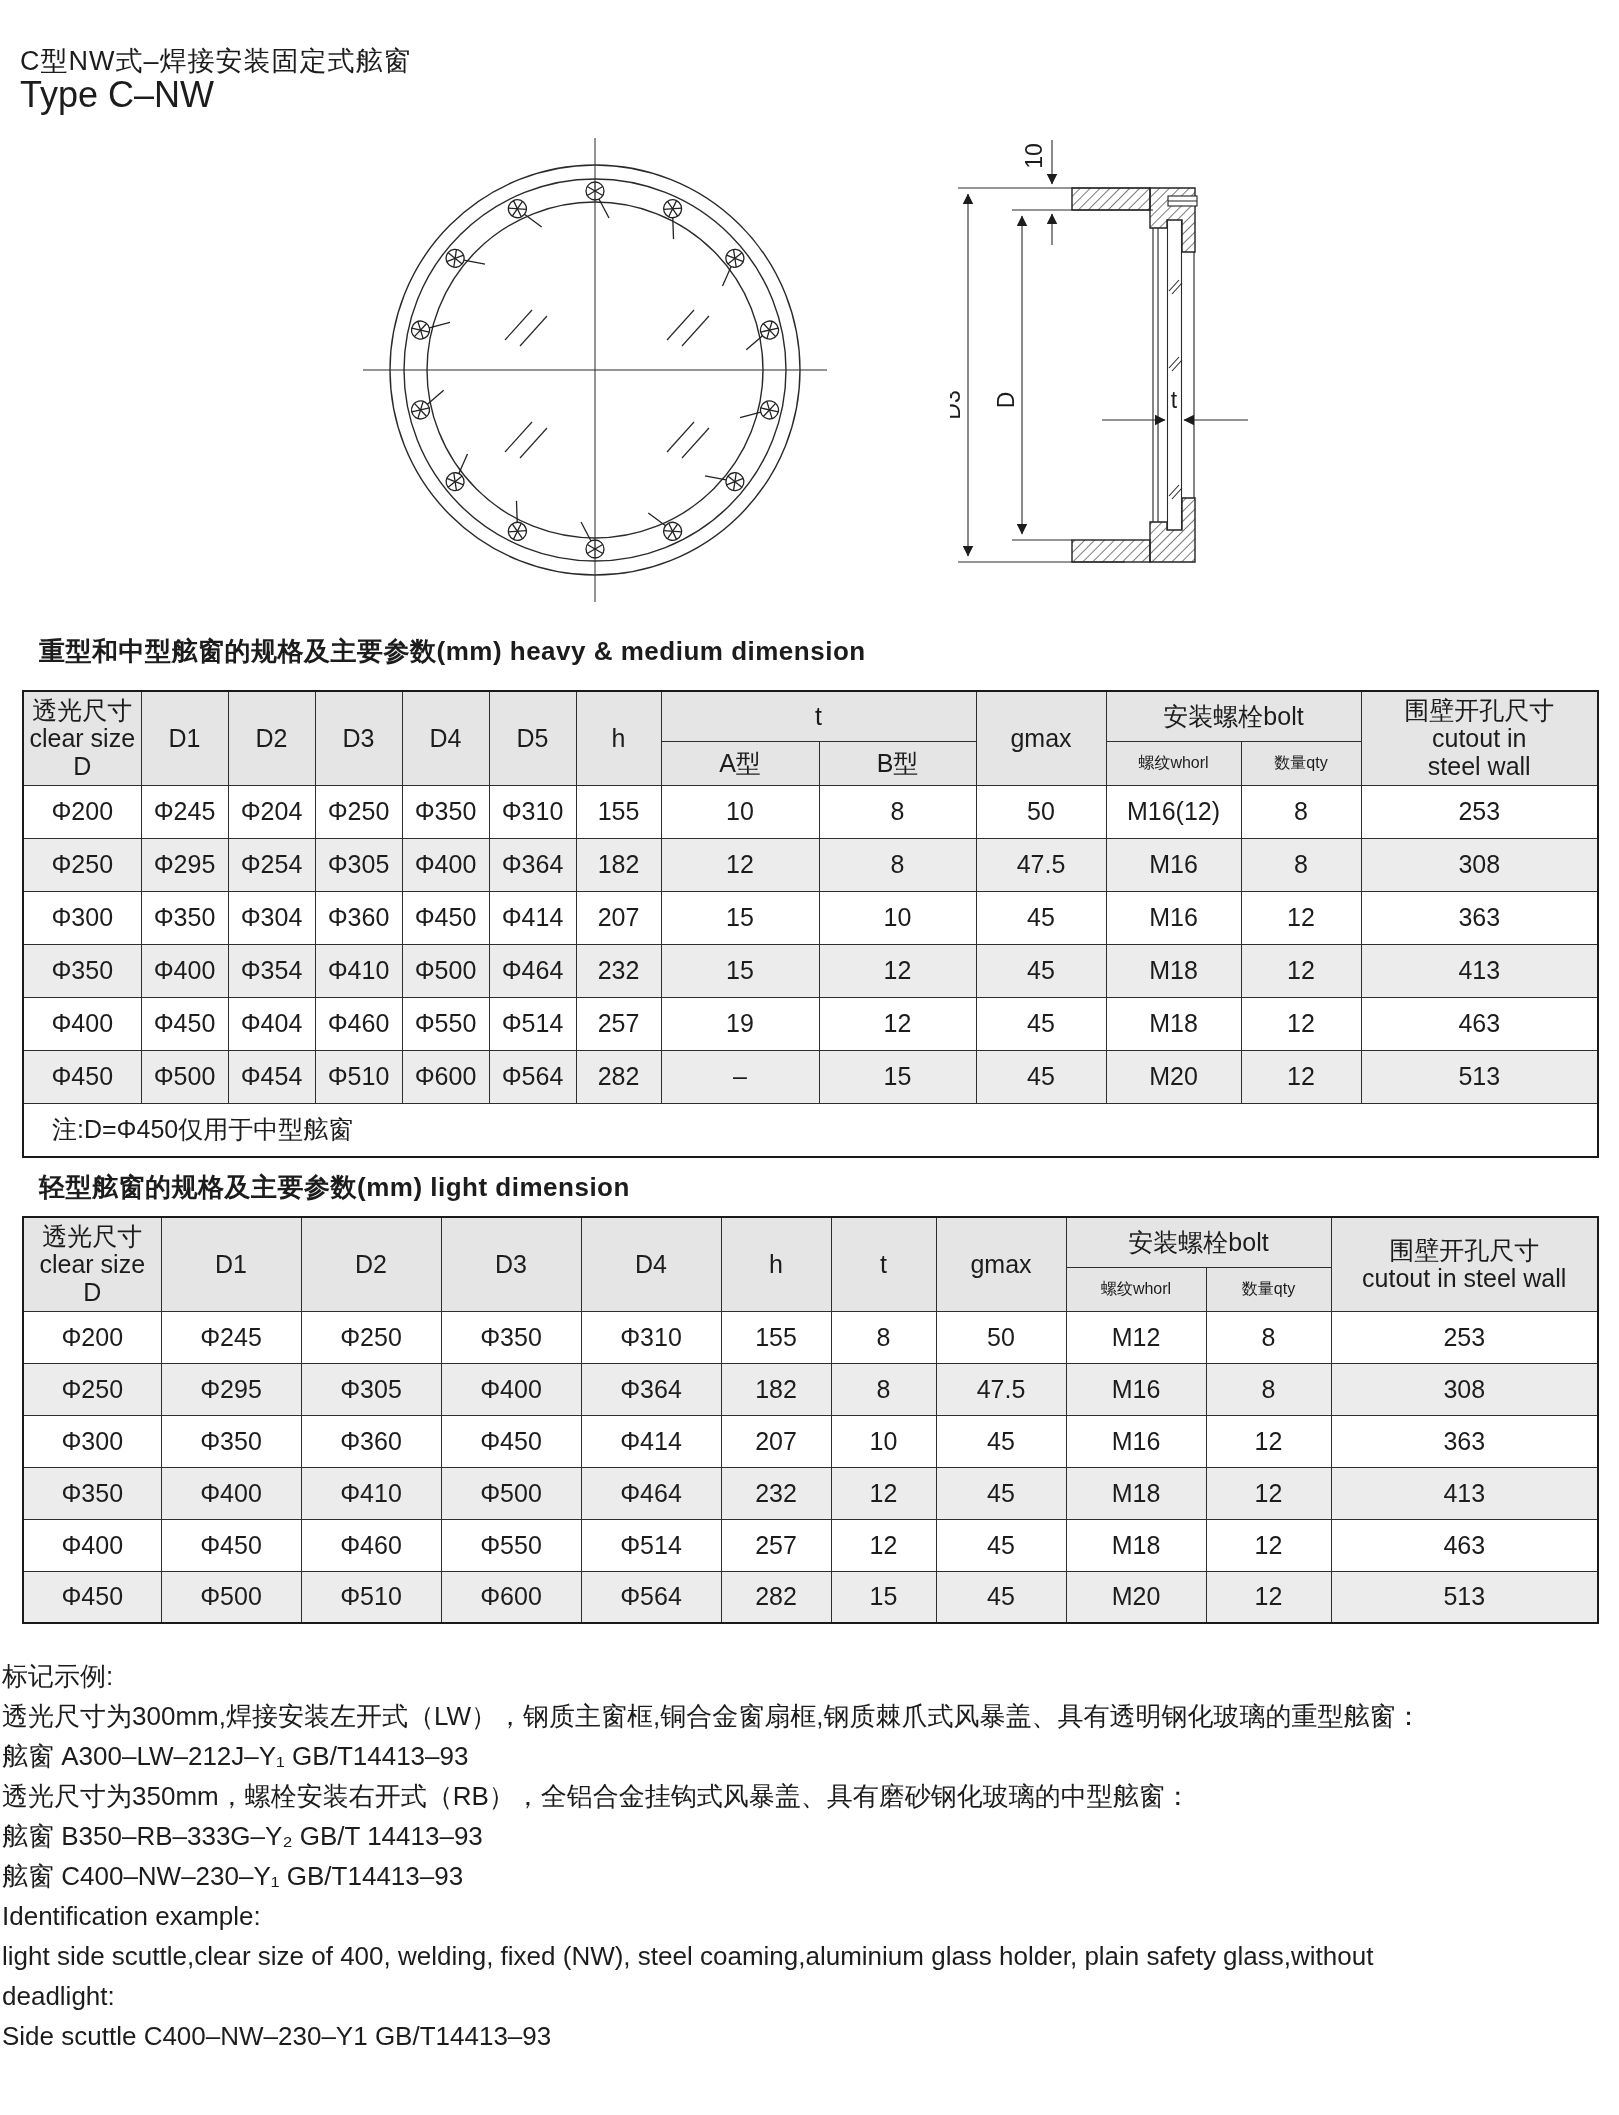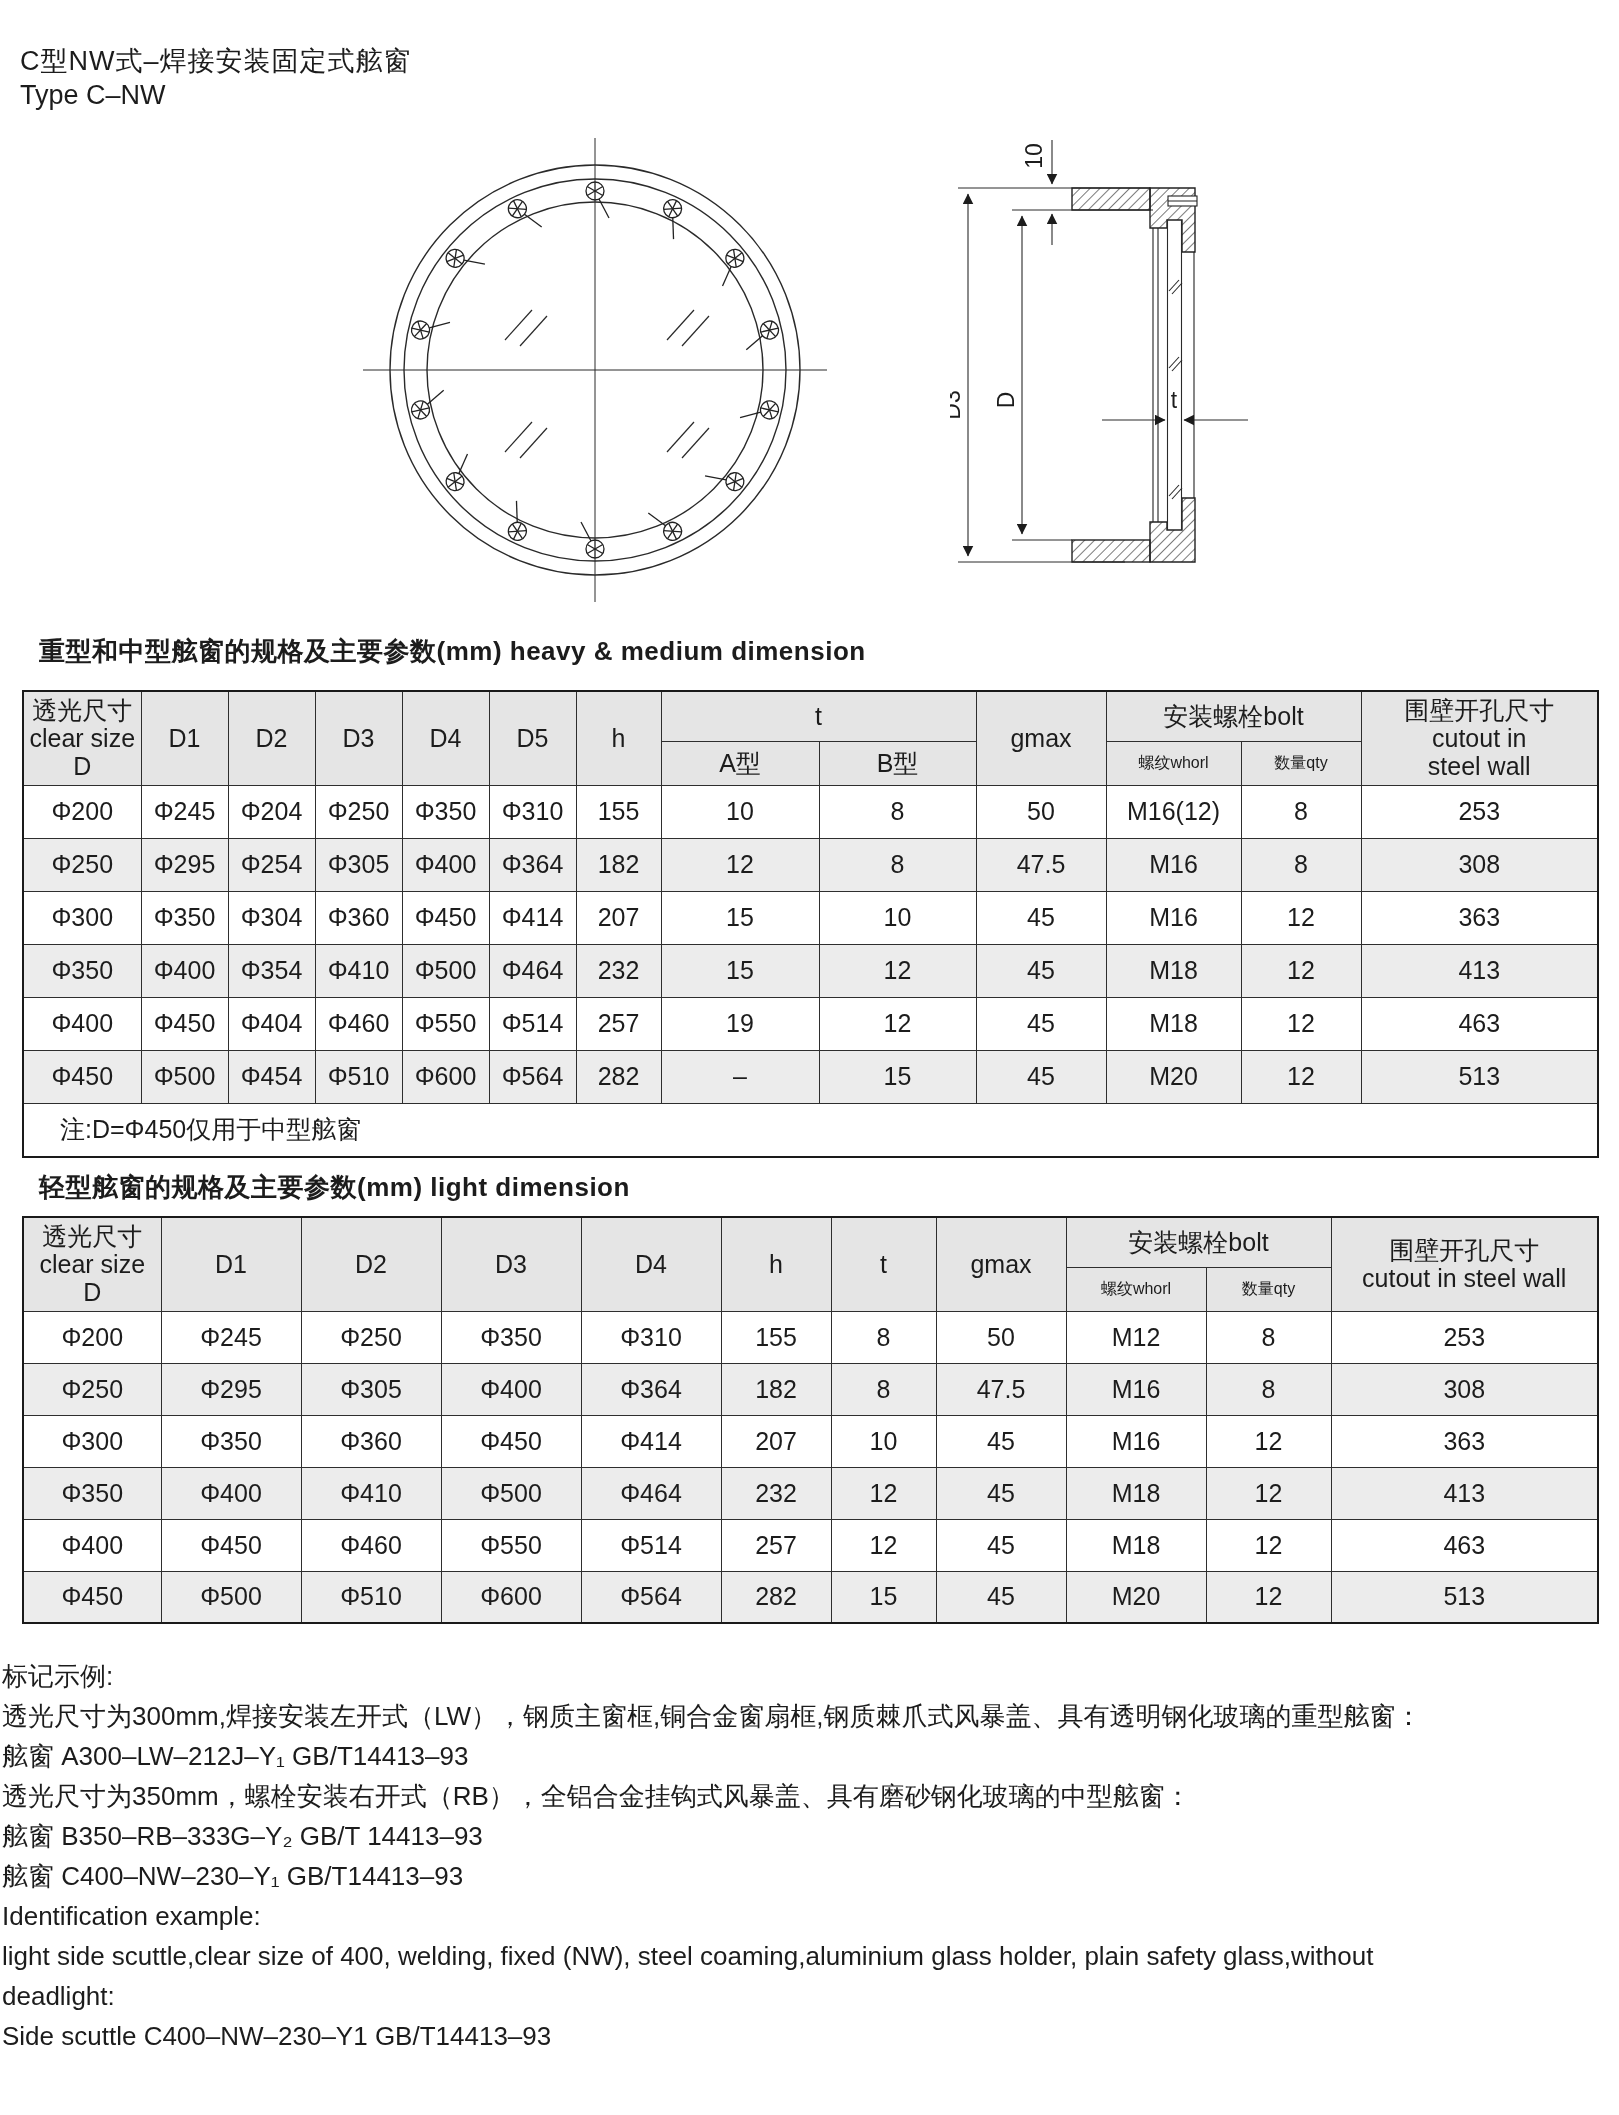--- a/index.html
+++ b/index.html
@@ -1,20 +1,20 @@
 <!DOCTYPE html>
 <html><head>
 <meta charset="utf-8">
 <style>
   html,body{margin:0;padding:0;background:#ffffff;}
   .page{position:relative;width:1619px;height:2047px;background:#ffffff;overflow:hidden;
         font-family:"Liberation Sans",sans-serif;color:#1c1c1c;}
   .titles{position:absolute;left:20px;top:44px;line-height:34px;}
   .title-zh{font-size:27px;letter-spacing:1px;}
-  .title-en{font-size:27px;}
+  .title-en{font-size:36px;}
   svg{position:absolute;}
   .ln{fill:none;stroke:#2a2a2a;stroke-width:1.4;}
   .thin{fill:none;stroke:#2a2a2a;stroke-width:1;}
   .dim{fill:none;stroke:#2a2a2a;stroke-width:1.1;}
   .svgtxt{font-family:"Liberation Sans",sans-serif;font-size:23px;fill:#1c1c1c;}
   .sect-heading{position:absolute;left:39px;font-size:26px;font-weight:bold;letter-spacing:0.5px;}
   .h1{top:634px;}
   .h2{top:1170px;}
   table{position:absolute;border-collapse:collapse;table-layout:fixed;
         border:2px solid #1a1a1a;background:#fff;}
@@ -22,21 +22,21 @@
   .tbl-light{left:22px;top:1216px;width:1575px;}
   th,td{border:1px solid #2e2e2e;text-align:center;vertical-align:middle;
         font-size:25px;font-weight:normal;padding:0;overflow:hidden;}
   thead th{background:#e5e5e5;white-space:pre-line;line-height:28px;}
   thead .sub-th{font-size:16px;}
   .row-h1{height:50px;margin-top:23px;}
   .row-h2{height:44px;}
   .tbl-heavy tbody tr{height:53px;}
   .tbl-light tbody tr{height:52px;}
   tbody tr:nth-child(even) td{background:#ececec;}
-  tfoot td{height:52px;text-align:left;padding-left:36px;font-size:25px;}
+  tfoot td{height:52px;text-align:left;padding-left:28px;font-size:25px;}
   .notes{position:absolute;left:2px;top:1656px;width:1585px;}
   .notes div{font-size:26px;line-height:40px;white-space:nowrap;}
 </style>
 </head>
 <body>
 
 <div class="page">
 
   <div class="titles">
     <div class="title-zh">C型NW式–焊接安装固定式舷窗</div>

